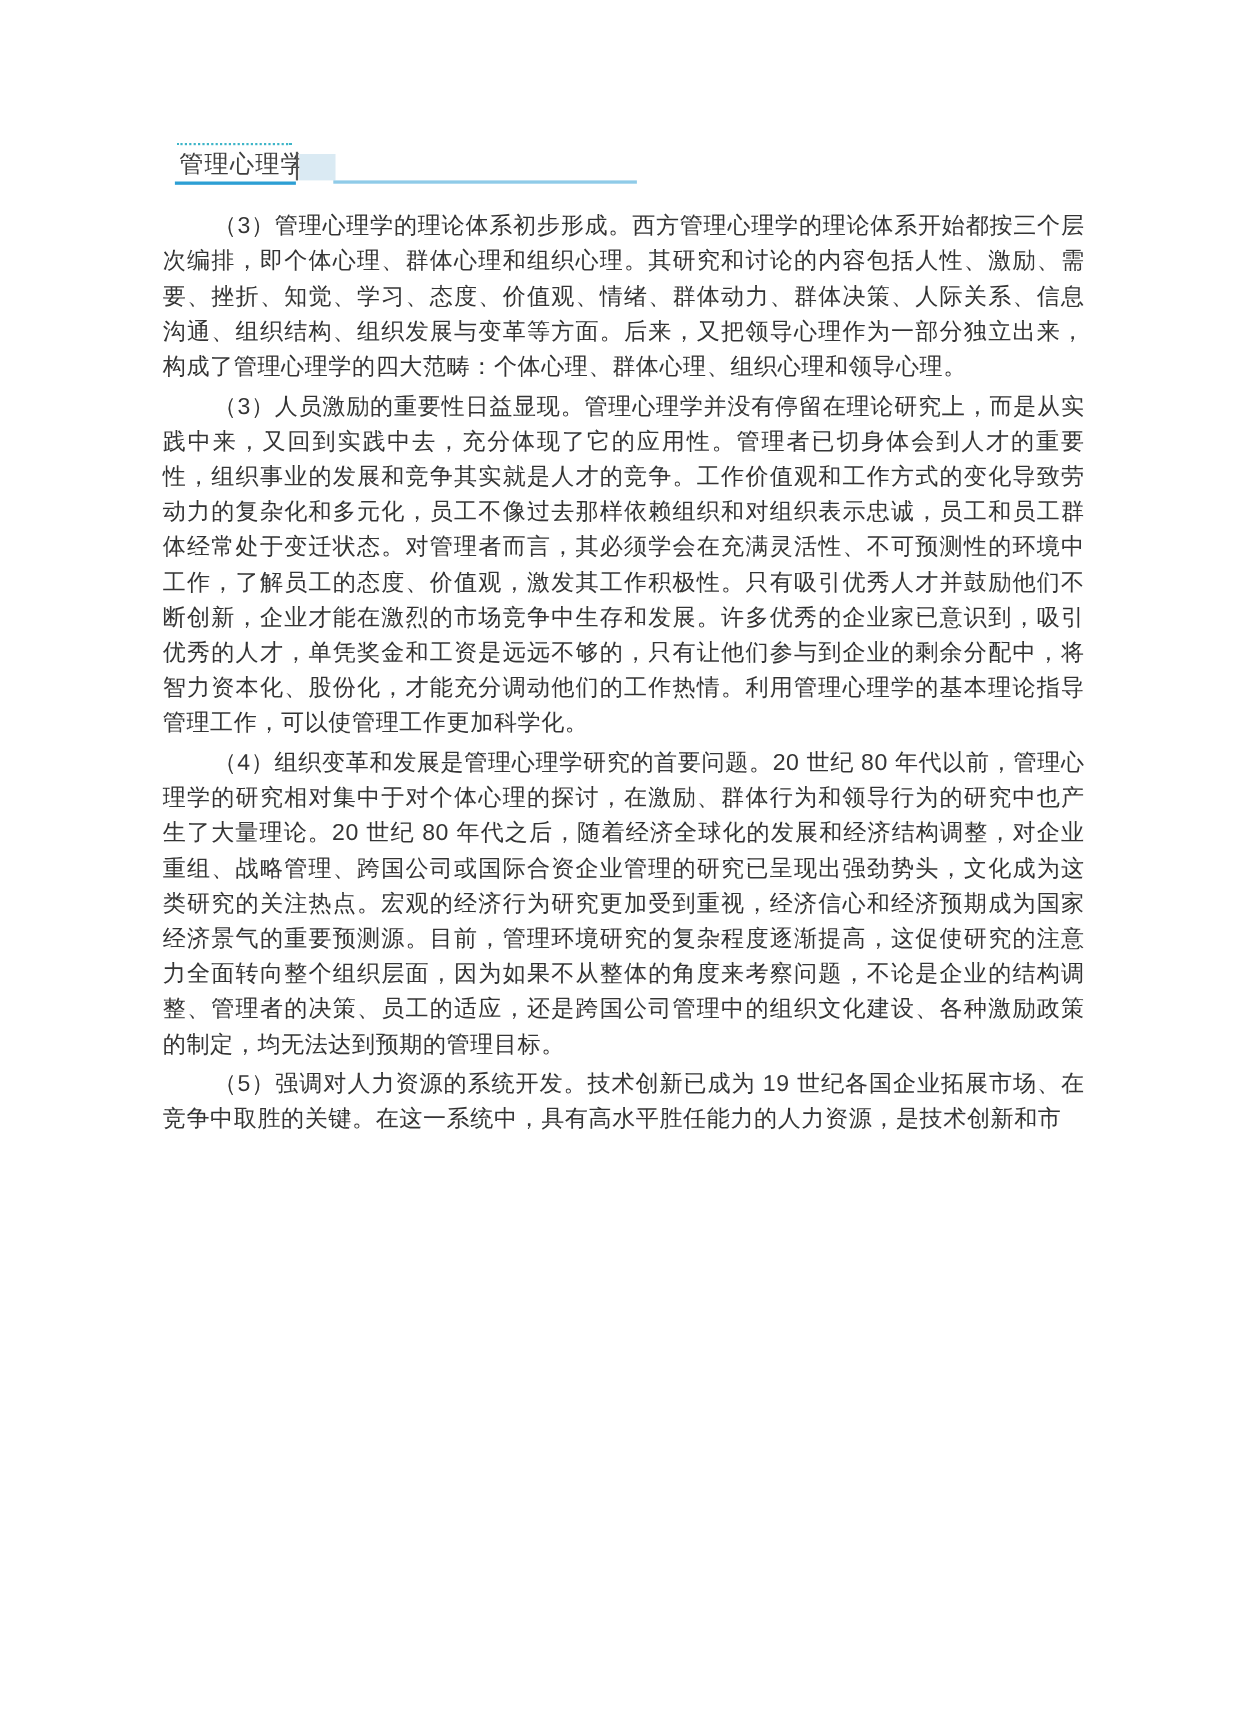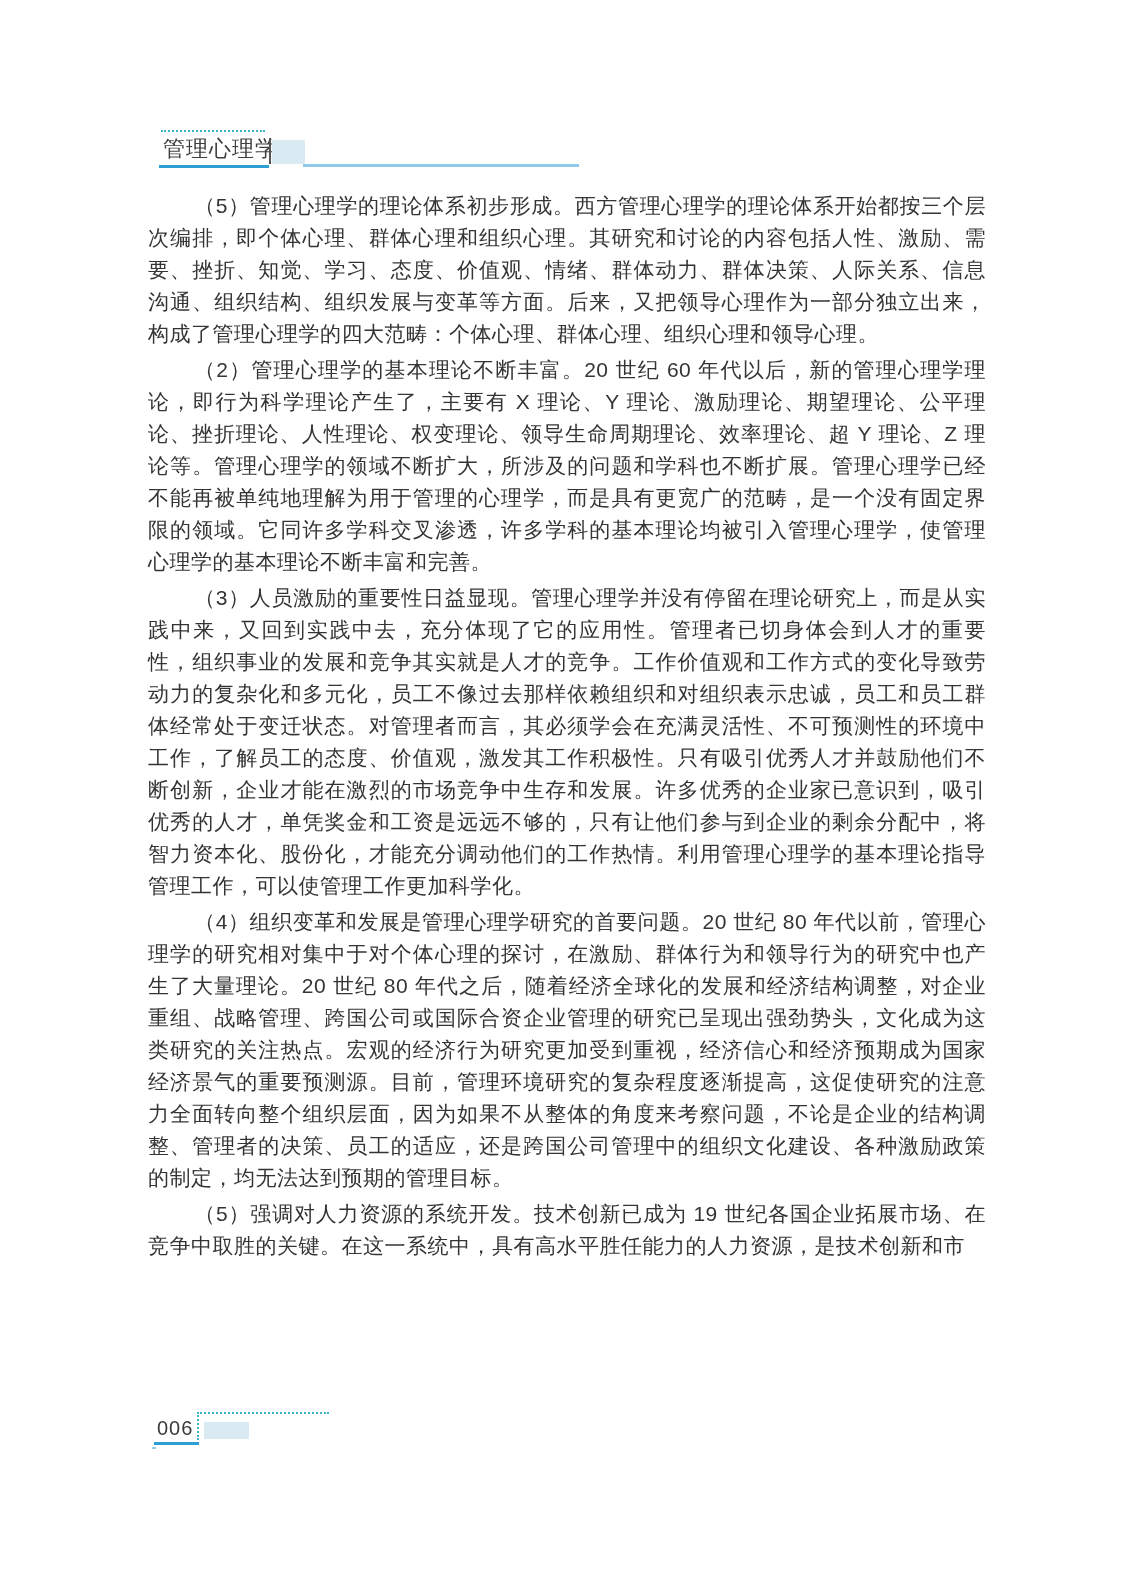--- a/index.html
+++ b/index.html
@@ -68,29 +68,21 @@
     <div class="header-dotted"></div>
     <div class="header-title">管理心理学</div>
     <div class="header-vbar"></div>
     <div class="header-box"></div>
     <div class="header-line-dark"></div>
     <div class="header-line-light"></div>
   </div>
 
   <div class="main">
     <div id="paragraphs">
-        <p class="para">（5）管理心理学的理论体系初步形成。西方管理心理学的理论体系开始都按三个层次编排，即个体心理、群体心理和组织心理。其研究和讨论的内容包括人性、激励、需要、挫折、知觉、学习、态度、价值观、情绪、群体动力、群体决策、人际关系、信息沟通、组织结构、组织发展与变革等方面。后来，又把领导心理作为一部分独立出来，构成了管理心理学的四大范畴：个体心理、群体心理、组织心理和领导心理。</p>
-        <p class="para">（2）管理心理学的基本理论不断丰富。20 世纪 60 年代以后，新的管理心理学理论，即行为科学理论产生了，主要有 X 理论、Y 理论、激励理论、期望理论、公平理论、挫折理论、人性理论、权变理论、领导生命周期理论、效率理论、超 Y 理论、Z 理论等。管理心理学的领域不断扩大，所涉及的问题和学科也不断扩展。管理心理学已经不能再被单纯地理解为用于管理的心理学，而是具有更宽广的范畴，是一个没有固定界限的领域。它同许多学科交叉渗透，许多学科的基本理论均被引入管理心理学，使管理心理学的基本理论不断丰富和完善。</p>
+        <p class="para">（3）管理心理学的理论体系初步形成。西方管理心理学的理论体系开始都按三个层次编排，即个体心理、群体心理和组织心理。其研究和讨论的内容包括人性、激励、需要、挫折、知觉、学习、态度、价值观、情绪、群体动力、群体决策、人际关系、信息沟通、组织结构、组织发展与变革等方面。后来，又把领导心理作为一部分独立出来，构成了管理心理学的四大范畴：个体心理、群体心理、组织心理和领导心理。</p>
         <p class="para">（3）人员激励的重要性日益显现。管理心理学并没有停留在理论研究上，而是从实践中来，又回到实践中去，充分体现了它的应用性。管理者已切身体会到人才的重要性，组织事业的发展和竞争其实就是人才的竞争。工作价值观和工作方式的变化导致劳动力的复杂化和多元化，员工不像过去那样依赖组织和对组织表示忠诚，员工和员工群体经常处于变迁状态。对管理者而言，其必须学会在充满灵活性、不可预测性的环境中工作，了解员工的态度、价值观，激发其工作积极性。只有吸引优秀人才并鼓励他们不断创新，企业才能在激烈的市场竞争中生存和发展。许多优秀的企业家已意识到，吸引优秀的人才，单凭奖金和工资是远远不够的，只有让他们参与到企业的剩余分配中，将智力资本化、股份化，才能充分调动他们的工作热情。利用管理心理学的基本理论指导管理工作，可以使管理工作更加科学化。</p>
         <p class="para">（4）组织变革和发展是管理心理学研究的首要问题。20 世纪 80 年代以前，管理心理学的研究相对集中于对个体心理的探讨，在激励、群体行为和领导行为的研究中也产生了大量理论。20 世纪 80 年代之后，随着经济全球化的发展和经济结构调整，对企业重组、战略管理、跨国公司或国际合资企业管理的研究已呈现出强劲势头，文化成为这类研究的关注热点。宏观的经济行为研究更加受到重视，经济信心和经济预期成为国家经济景气的重要预测源。目前，管理环境研究的复杂程度逐渐提高，这促使研究的注意力全面转向整个组织层面，因为如果不从整体的角度来考察问题，不论是企业的结构调整、管理者的决策、员工的适应，还是跨国公司管理中的组织文化建设、各种激励政策的制定，均无法达到预期的管理目标。</p>
         <p class="para">（5）强调对人力资源的系统开发。技术创新已成为 19 世纪各国企业拓展市场、在竞争中取胜的关键。在这一系统中，具有高水平胜任能力的人力资源，是技术创新和市</p>
       </div>
   </div>
 
-  <div class="footer">
-    <div class="footer-pagenum">006</div>
-    <div class="footer-num-underline"></div>
-    <div class="footer-dotted"></div>
-    <div class="footer-box"></div>
-    <div class="footer-tick"></div>
-  </div>
 
 </div>
 
 </body></html>

